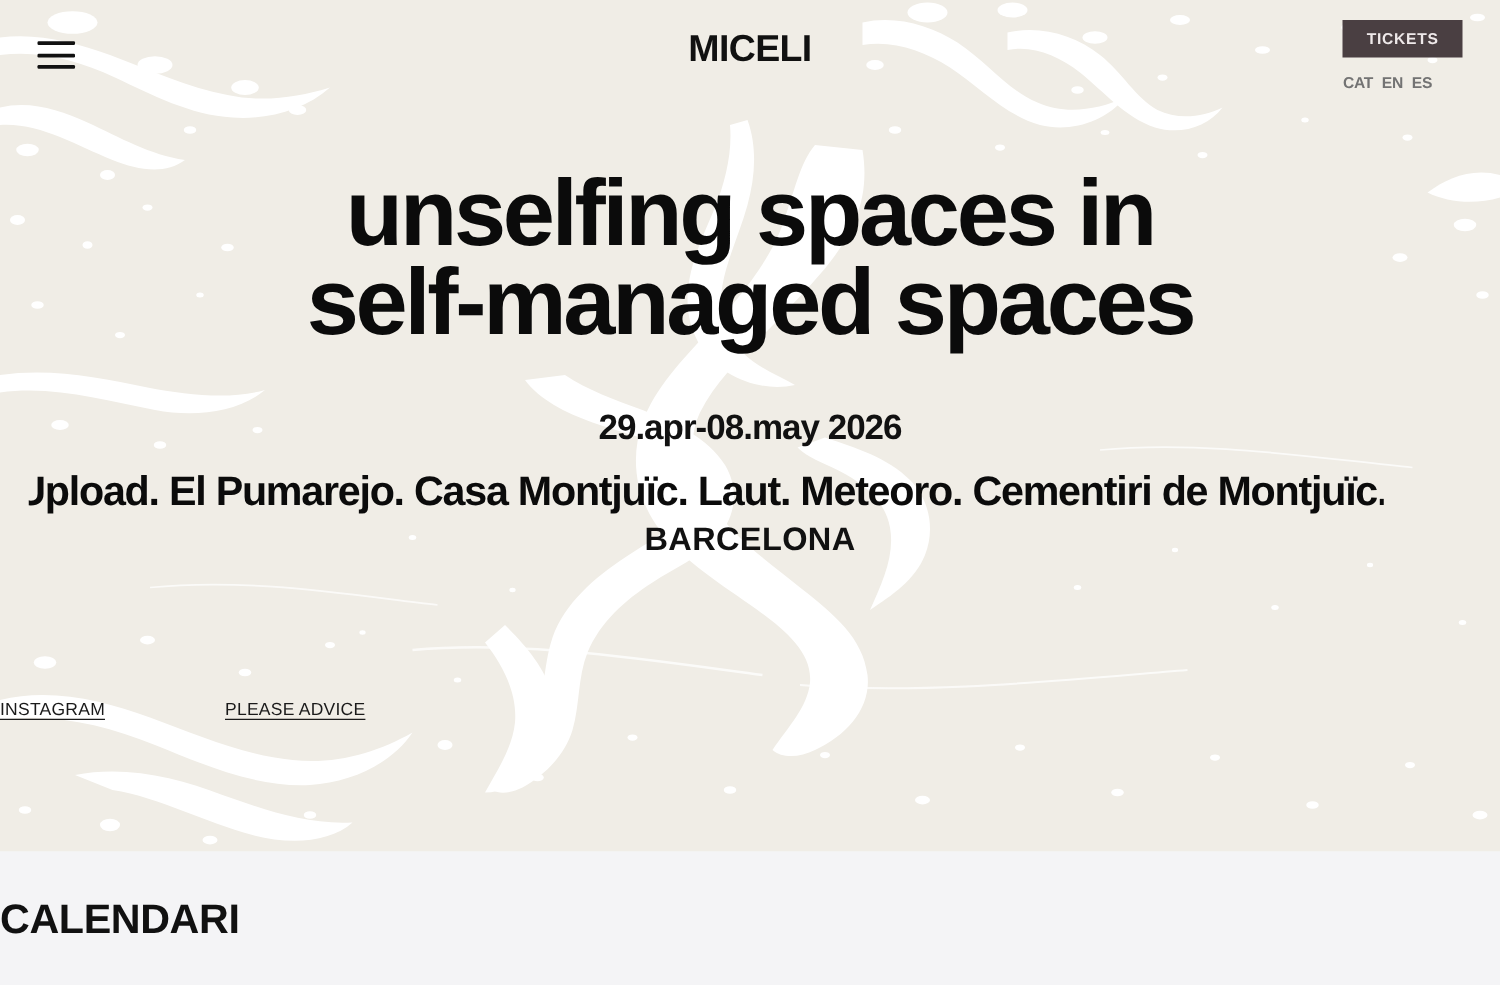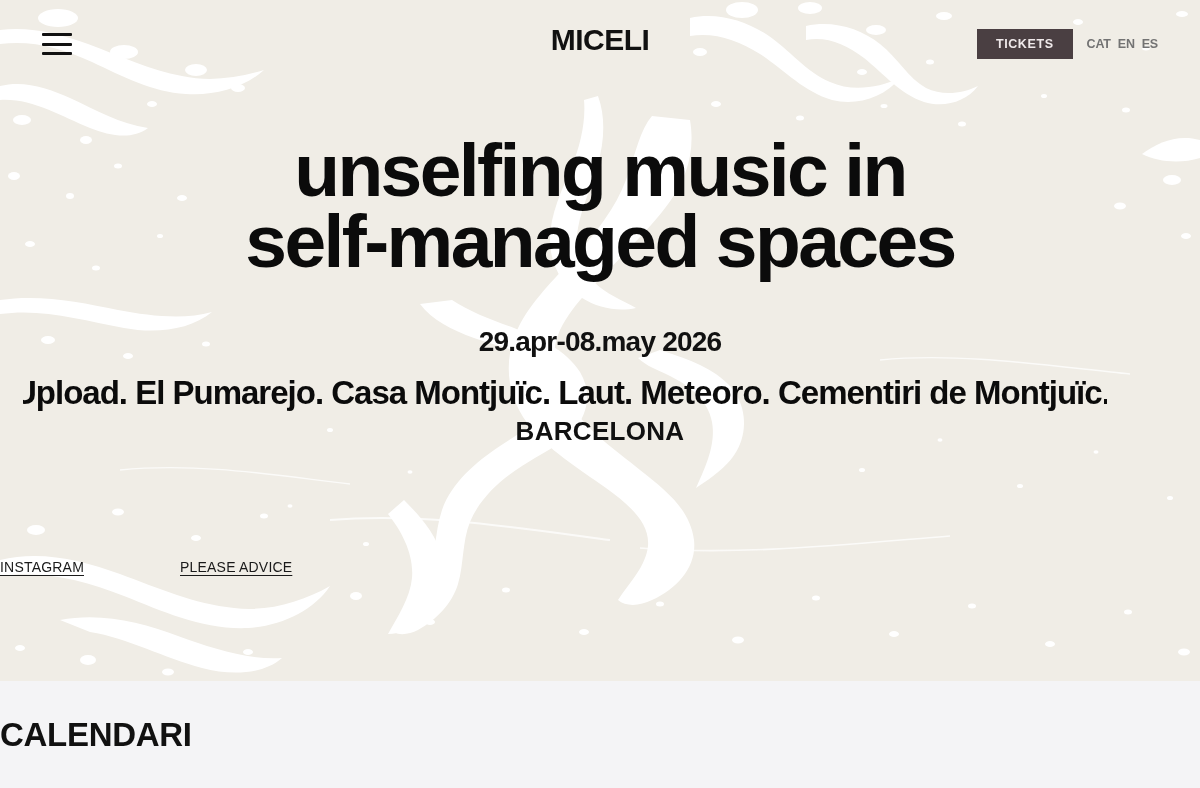--- a/index.html
+++ b/index.html
@@ -22,21 +22,21 @@
 
   
   .texture { position:absolute; inset:0; pointer-events:none; }
   .texture svg { display:block; width:100%; height:100%; }
 
   
   .header {
     position:absolute; top:0; left:0;
     width:1200px; height:88px;
     display:flex; align-items:center;
-    padding:0 42px;
+    padding:0 30px;
     z-index:20;
   }
 
   .burger {
     width:30px; height:22px;
     display:flex; flex-direction:column; justify-content:space-between;
     cursor:pointer; flex:0 0 auto;
   }
   .burger span {
     display:block; width:100%; height:3px;
@@ -47,22 +47,23 @@
     position:absolute; left:0; right:0; top:23px;
     text-align:center;
     font-size:30px; font-weight:700;
     letter-spacing:-0.5px;
     color:#111;
     pointer-events:none;
   }
 
   .header-right {
     margin-left:auto;
-    display:flex; align-items:center; gap:14px;
+    display:flex; align-items:flex-start; gap:14px;
     z-index:21;
+    flex-direction:column;
   }
 
   .tickets-btn {
     background:#4a3f42;
     color:#efe9ea;
     font-size:12.5px; font-weight:700;
     letter-spacing:0.6px;
     padding:9px 19px;
     border:none; cursor:pointer;
     line-height:1;
@@ -302,21 +303,21 @@
       <div class="langs">
         <span class="lang">CAT</span>
         <span class="lang">EN</span>
         <span class="lang">ES</span>
       </div>
     </div>
   </header>
 
   <div class="hero-content">
     <h1 class="headline">
-      <span>unselfing music in</span>
+      <span>unselfing spaces in</span>
       <span class="l2">self-managed spaces</span>
     </h1>
 
     <div class="dates">29.apr-08.may 2026</div>
 
     <div class="venues-wrap">
       <span class="venues">Upload. El Pumarejo. Casa Montjuïc. Laut. Meteoro. Cementiri de Montjuïc.</span>
     </div>
 
     <div class="city">BARCELONA</div>

